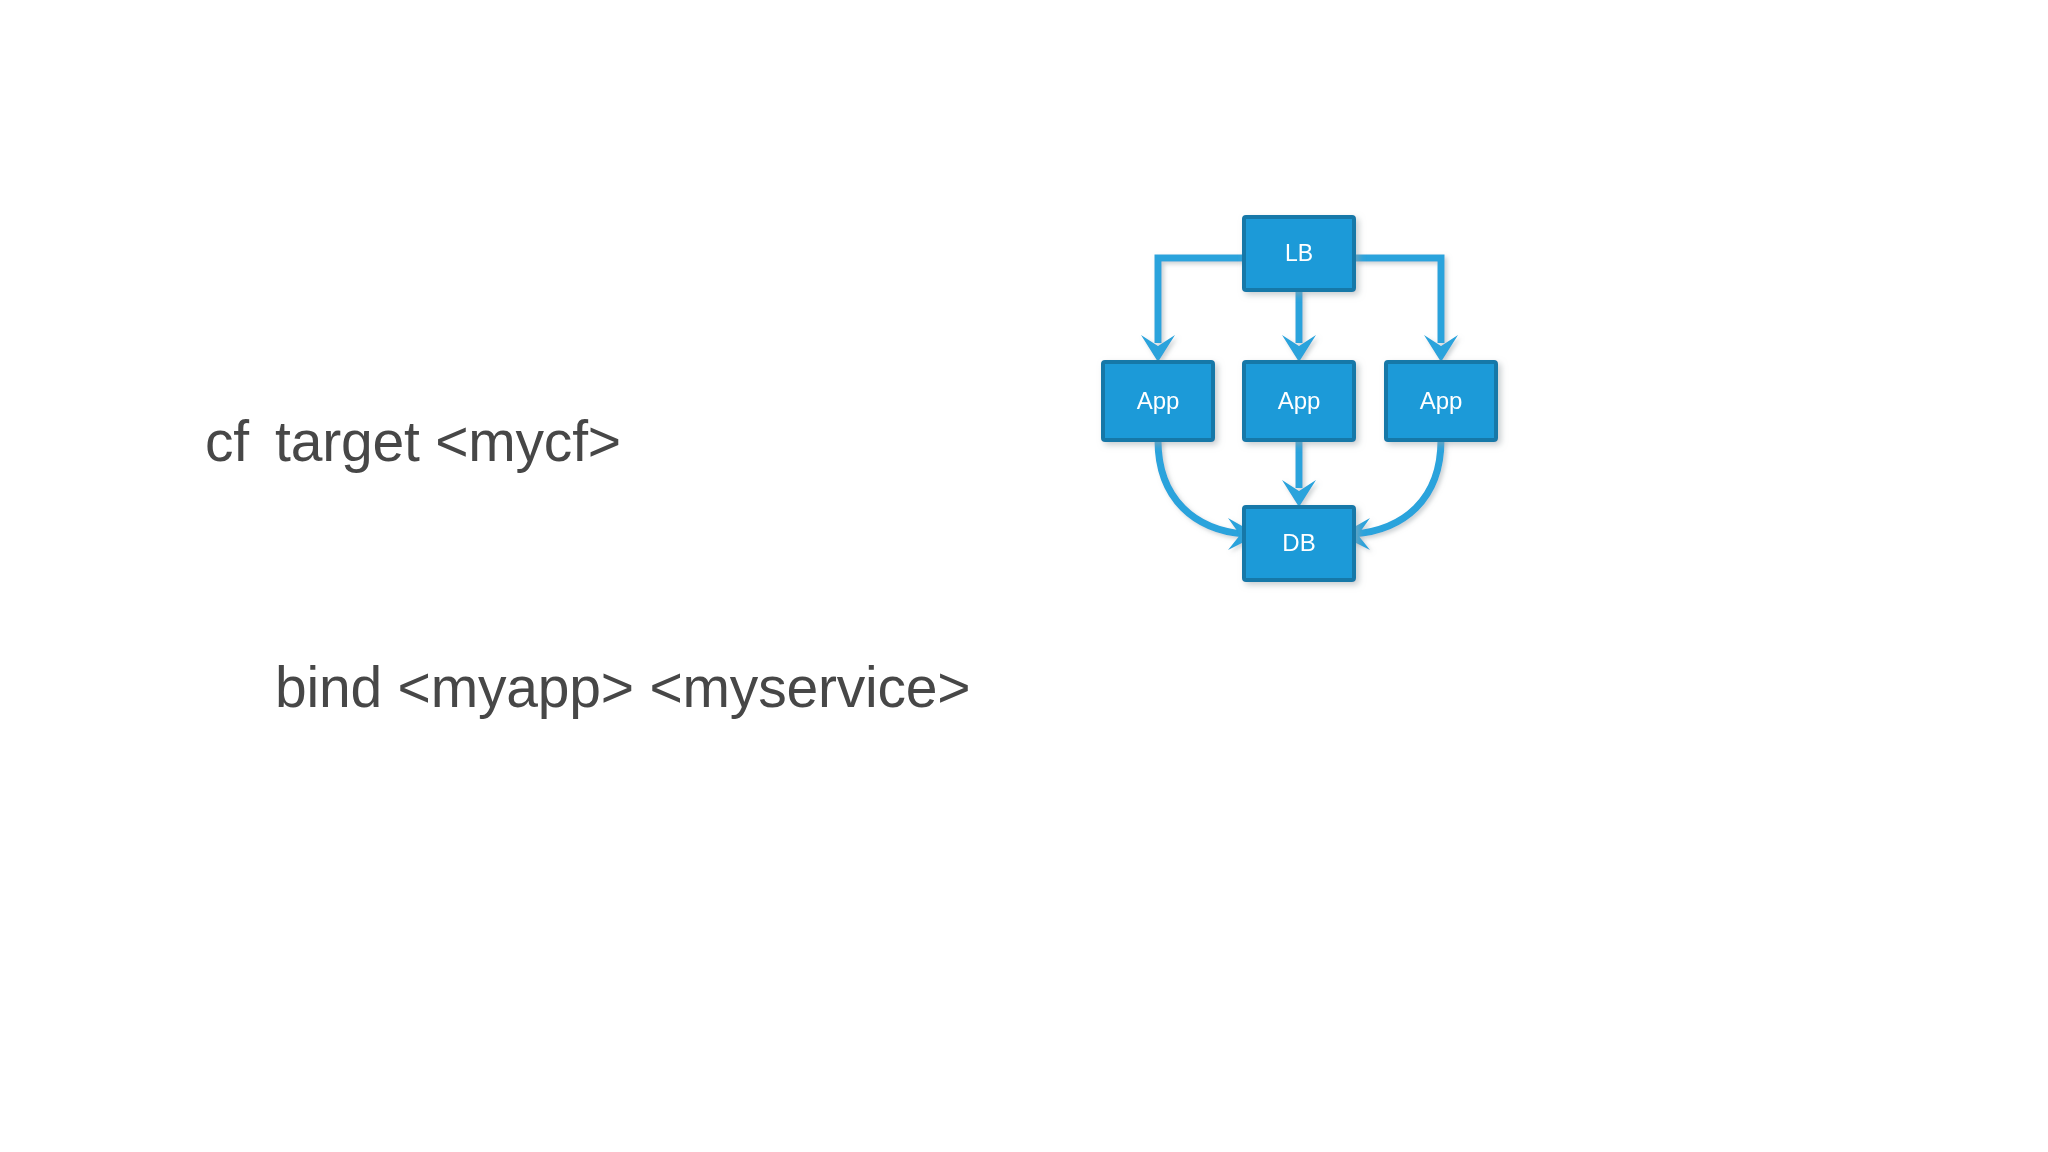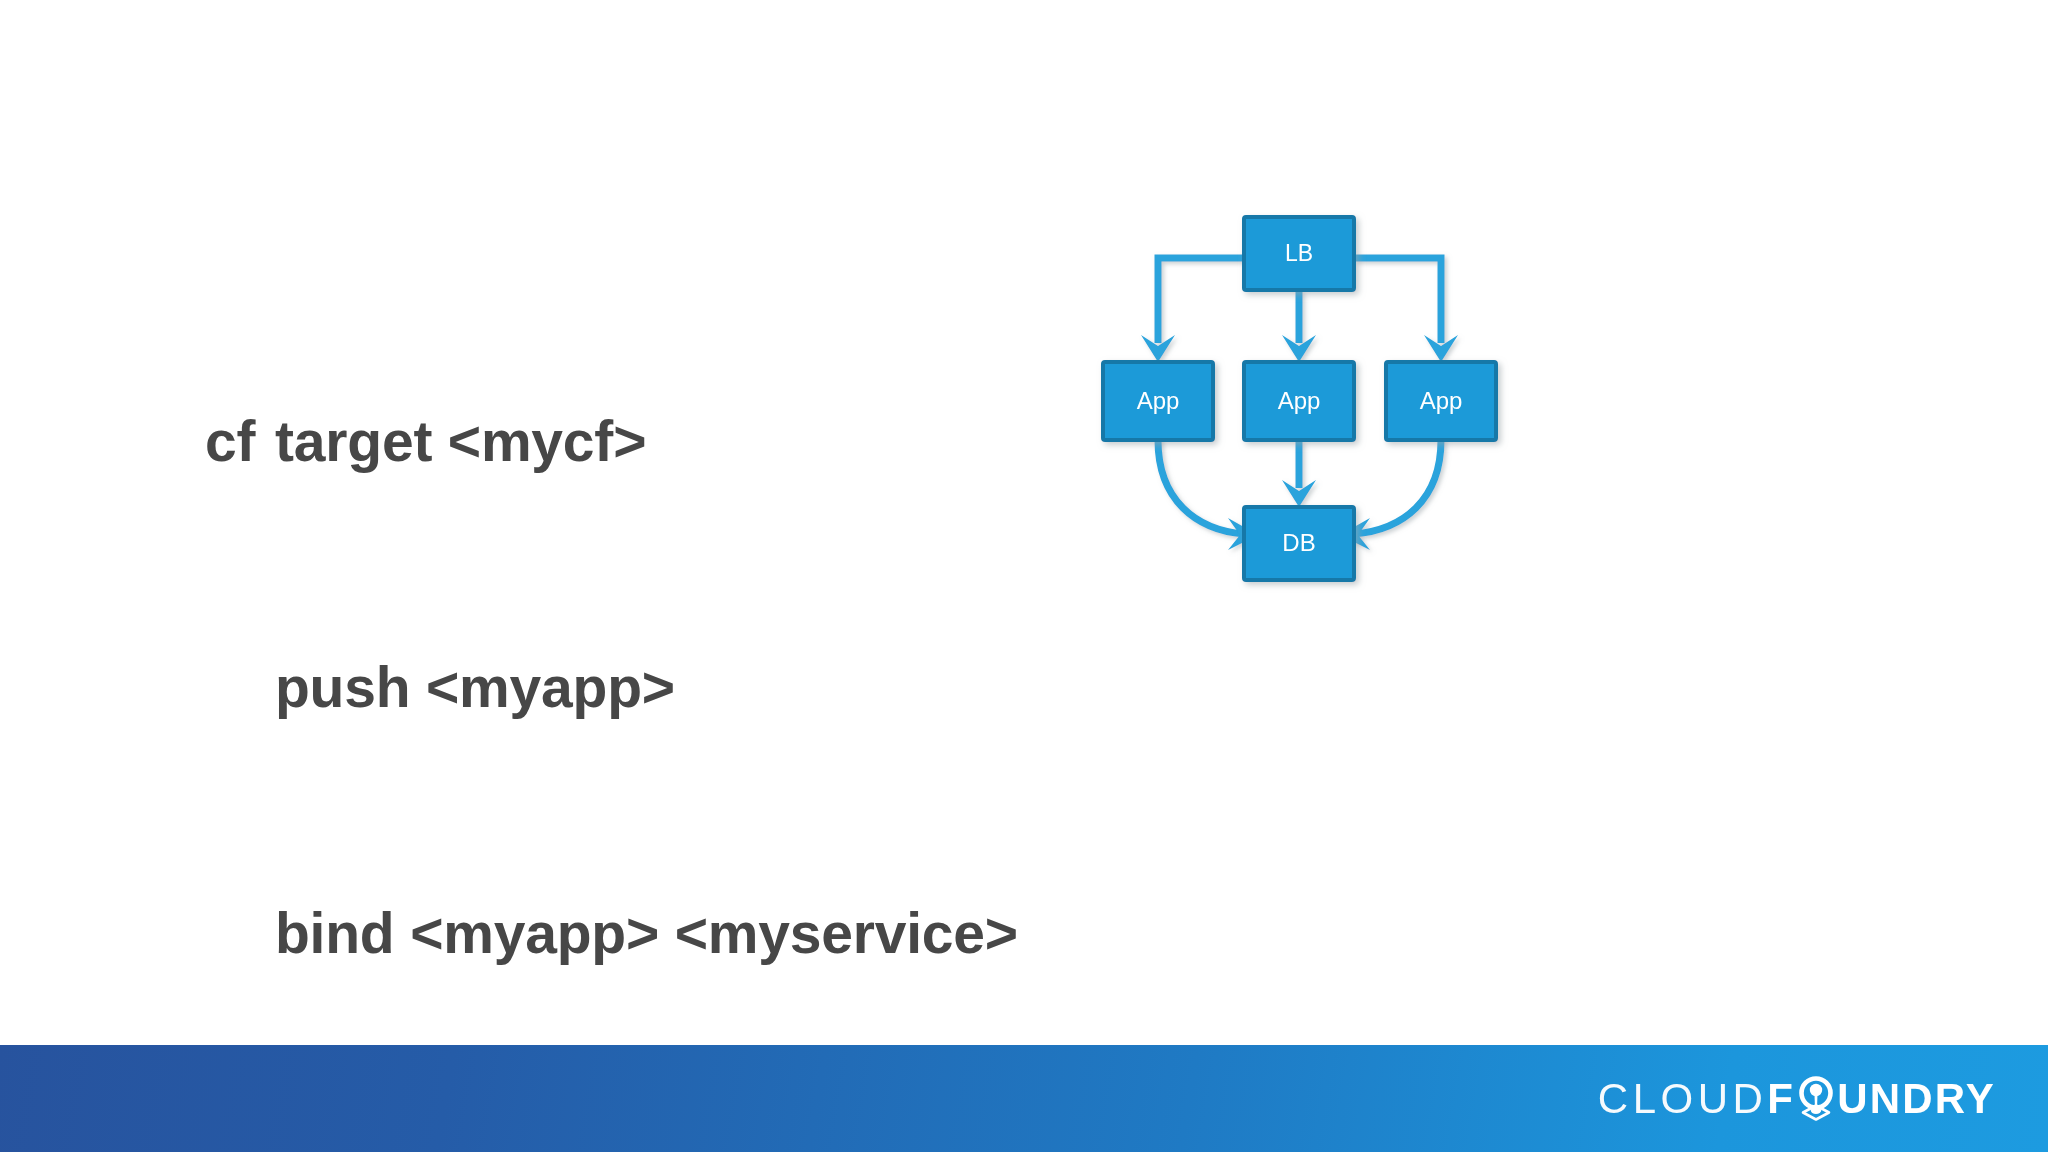--- a/index.html
+++ b/index.html
@@ -29,21 +29,20 @@
     top: 236px;
     color: #474747;
     font-size: 57px;
     line-height: 82px;
     white-space: pre;
     letter-spacing: -0.2px;
   }
   .cli-line {
     display: block;
     white-space: pre;
-    font-weight: bold;
   }
   .cli-prefix {
     display: inline-block;
     width: 70px;
   }
 
   
   #diagram {
     position: absolute;
     left: 1086px;
@@ -108,21 +107,20 @@
   }
   #logo-o-icon svg { display: block; }
 </style>
 </head>
 <body>
 
 <div id="slide">
 
   <div id="cli-block">
     <span class="cli-line"><span class="cli-prefix">cf</span><span>target &lt;mycf&gt;</span></span>
-    <span class="cli-line"><span class="cli-prefix"></span><span>push &lt;myapp&gt;</span></span>
     <span class="cli-line"><span class="cli-prefix"></span><span>bind &lt;myapp&gt; &lt;myservice&gt;</span></span>
     
     
     
   </div>
 
   <div id="diagram">
     <svg width="520" height="400" viewBox="0 0 520 400" xmlns="http://www.w3.org/2000/svg">
       <defs>
         <filter id="boxshadow" x="-40%" y="-40%" width="190%" height="190%">
@@ -188,37 +186,14 @@
         <text class="node-label app" x="355" y="213">App</text>
 
         <g filter="url(#boxshadow)">
           <rect x="158" y="317" width="110" height="73" rx="2" fill="#1C9AD8" stroke="#1278A8" stroke-width="4"></rect>
         </g>
         <text class="node-label db" x="213" y="355">DB</text>
       </g>
     </svg>
   </div>
 
-  <div id="footer">
-    <div id="logo">
-      <span id="logo-cloud">CLOUD</span>
-      <span id="logo-foundry">
-        <span>F</span>
-        <span id="logo-o-icon">
-          <svg width="40" height="50" viewBox="0 0 40 50" xmlns="http://www.w3.org/2000/svg">
-
-            <circle cx="20" cy="19" r="14.5" fill="none" stroke="#ffffff" stroke-width="4.6"></circle>
-
-            <circle cx="20" cy="16" r="6.2" fill="#ffffff"></circle>
-
-            <path d="M 18.4 17.5 L 21.6 17.5 L 21.0 35 L 19.0 35 Z" fill="#ffffff"></path>
-
-            <path d="M 20 31.5 L 33 38.5 L 20 45.5 L 7 38.5 Z" fill="none" stroke="#ffffff" stroke-width="2.6" stroke-linejoin="round"></path>
-
-            <ellipse cx="20" cy="36.5" rx="5.2" ry="3.4" fill="#ffffff"></ellipse>
-          </svg>
-        </span>
-        <span>UNDRY</span>
-      </span>
-    </div>
-  </div>
 
 </div>
 
 </body></html>

